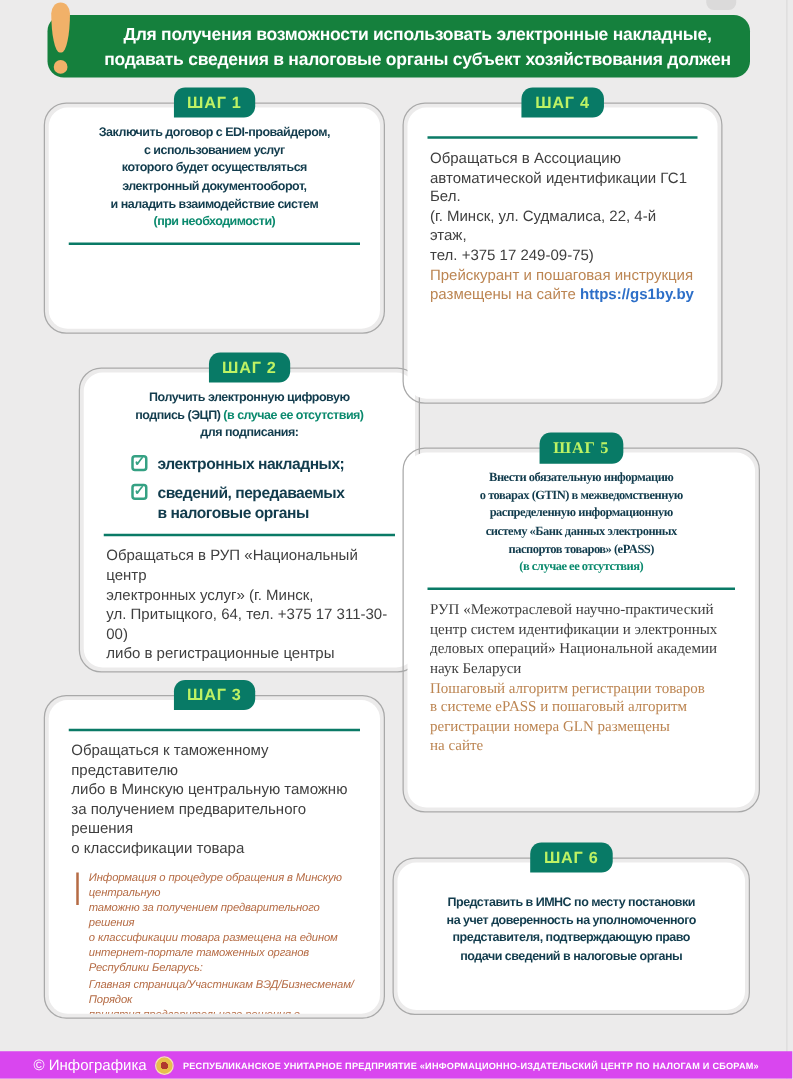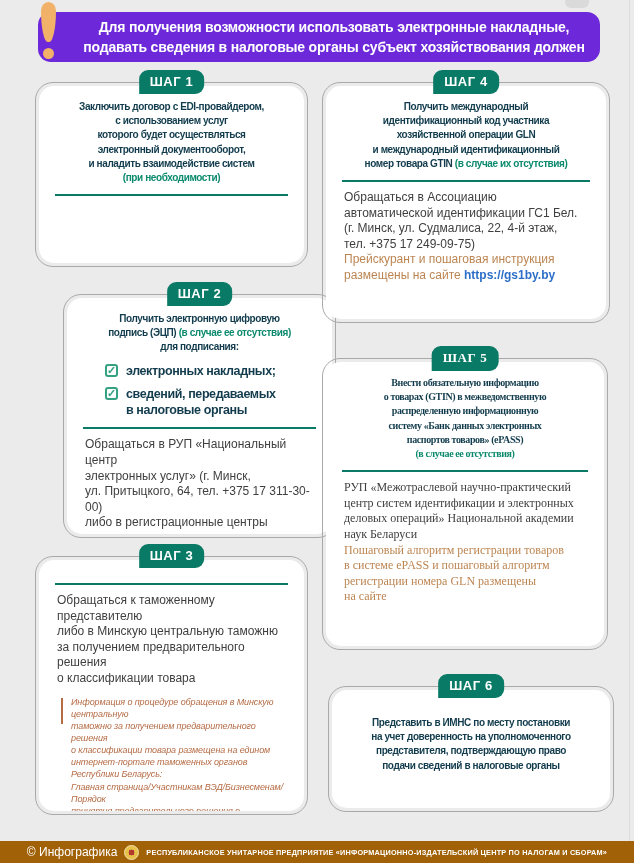--- a/index.html
+++ b/index.html
@@ -9,35 +9,35 @@
     background:#ECEBEB;
     font-family:"Liberation Sans", sans-serif;
     overflow:hidden;
   }
   .top-tab { position:absolute; left:565px; top:0; width:24px; height:8px;
     background:#DBDADA; border-radius:0 0 6px 6px; }
   .edge-line { position:absolute; right:4px; top:0; width:1px; height:100%; background:#DCDBDB; }
 
   
   .header-banner { position:absolute; left:38px; top:12px; width:562px; height:50px;
-    background:#6d28d9; border-radius:13px; display:flex; align-items:center; justify-content:center;
+    background:#15803d; border-radius:13px; display:flex; align-items:center; justify-content:center;
     padding-left:30px; }
   .header-text { color:#fff; font-weight:bold; font-size:14px; line-height:1.45;
     text-align:center; white-space:pre-line; letter-spacing:-0.2px; }
   .excl { position:absolute; left:40px; top:2px; width:17px; height:58px; }
   .excl-bar { position:absolute; left:1px; top:0; width:15px; height:40px; background:#F1B169;
     border-radius:50% 50% 45% 45% / 22% 22% 78% 78%; }
   .excl-dot { position:absolute; left:3px; top:46px; width:11px; height:11px; background:#F1B169; border-radius:50%; }
 
   
   .frame { position:absolute; border:1px solid #A9A9A9; border-radius:18px; }
   .card { position:absolute; left:3px; right:3px; top:3px; bottom:3px; background:#fff;
     border-radius:15px; padding:14px 8px 8px; overflow:hidden; }
   .badge { position:absolute; top:-13px; left:50%; transform:translateX(-50%);
-    background:#087A66; color:#ffffff; font-weight:bold; font-size:13px; letter-spacing:0.6px;
+    background:#087A66; color:#bef264; font-weight:bold; font-size:13px; letter-spacing:0.6px;
     padding:4px 11px 5px; border-radius:9px 9px 9px 0; z-index:2; white-space:nowrap; }
 
   .title { text-align:center; white-space:pre-line; font-weight:bold; color:#123C4D;
     font-size:10px; line-height:1.42; letter-spacing:-0.4px; padding:0 4px; }
   .accent { color:#0B8A6E; }
   .divider { height:2px; background:#0A7A66; margin:9px 8px 8px; }
   .body-text { color:#3F3F3F; font-size:12px; line-height:1.3; white-space:pre-line; padding:0 10px; }
   .note { color:#BC8552; font-size:12px; line-height:1.3; white-space:pre-line;
     padding:0 10px; }
   .link { color:#2D6FC8; font-weight:bold; text-decoration:none; white-space:nowrap; }
@@ -54,27 +54,27 @@
   .footnote { display:flex; gap:6px; margin-top:9px; padding:0 4px 0 12px; }
   .fn-mark { flex:0 0 6px; position:relative; }
   .fn-bar { position:absolute; left:2px; top:2px; width:2px; height:26px; background:#B56B44; }
   .fn-text { font-style:italic; color:#B56B44; font-size:9px; line-height:1.35; white-space:pre-line;
     letter-spacing:-0.1px; }
 
   
   .f1 { left:35px; top:82px;  width:273px; height:185px; }
   .f2 { left:35px; top:294px; width:273px; height:244px;margin-left:28px; }
   .f3 { left:35px; top:556px; width:273px; height:259px; }
-  .f4 { left:322px; top:82px;  width:288px; height:241px; }
+  .f4 { left:322px; top:82px;  width:256px; height:241px; }
   .f5 { left:322px; top:358px; width:286px; height:292px;font-family:Liberation Serif, serif; }
-  .f6 { left:328px; top:686px; width:286px; height:126px; }
+  .f6 { left:314px; top:686px; width:286px; height:126px; }
   .f6 .title { margin-top:12px; }
 
   
-  .footer { position:absolute; left:0; top:841px; width:634px; height:22px; background:#a16207;
+  .footer { position:absolute; left:0; top:841px; width:634px; height:22px; background:#d946ef;
     display:flex; align-items:center; justify-content:center; gap:7px; }
   .footer-credit { color:#fff; font-size:12px; }
   .emblem { width:15px; height:15px; border-radius:50%;
     background:radial-gradient(circle at 50% 50%, #B03A2E 0 32%, #E7C04A 33% 100%);
     border:1px solid #F5E6B0; }
   .footer-org { color:#fff; font-size:7.3px; font-weight:bold; letter-spacing:0.2px; }
 </style>
 </head>
 <body>
 
@@ -148,25 +148,20 @@
 интернет-портале таможенных органов Республики Беларусь:
 Главная страница/Участникам ВЭД/Бизнесменам/Порядок
 принятия предварительного решения о классификации товара</div>
     </div>
   </div>
 </div>
 
 <div class="frame f4">
   <div class="badge">ШАГ 4</div>
   <div class="card">
-    <div class="title"><span>Получить международный
-идентификационный код участника
-хозяйственной операции GLN
-и международный идентификационный
-номер товара GTIN </span><span class="accent">(в случае их отсутствия)</span></div>
     <div class="divider"></div>
     <div class="body-text">Обращаться в Ассоциацию
 автоматической идентификации ГС1 Бел.
 (г. Минск, ул. Судмалиса, 22, 4-й этаж,
 тел. +375 17 249-09-75)</div>
     <div class="note"><span>Прейскурант и пошаговая инструкция
 размещены на сайте </span><a class="link" href="#">https://gs1by.by</a></div>
   </div>
 </div>
 

